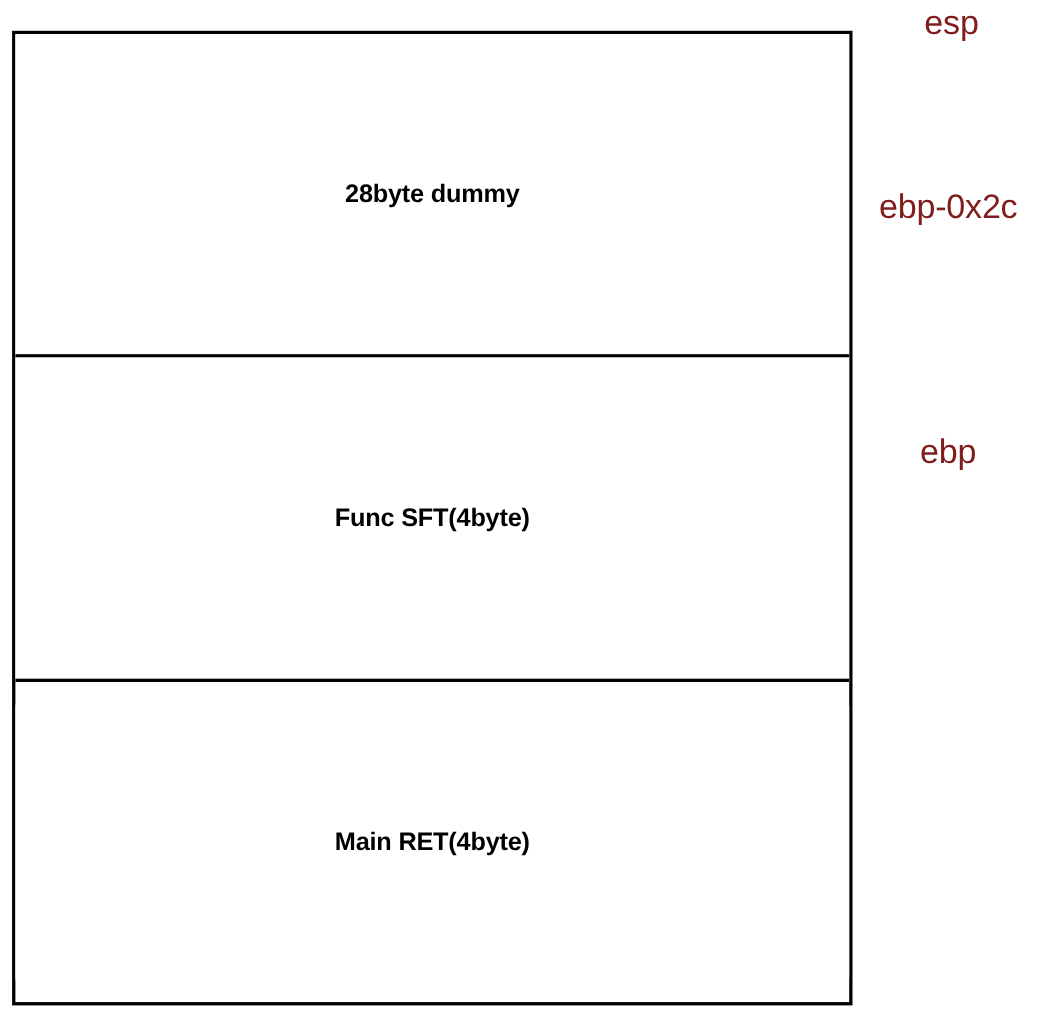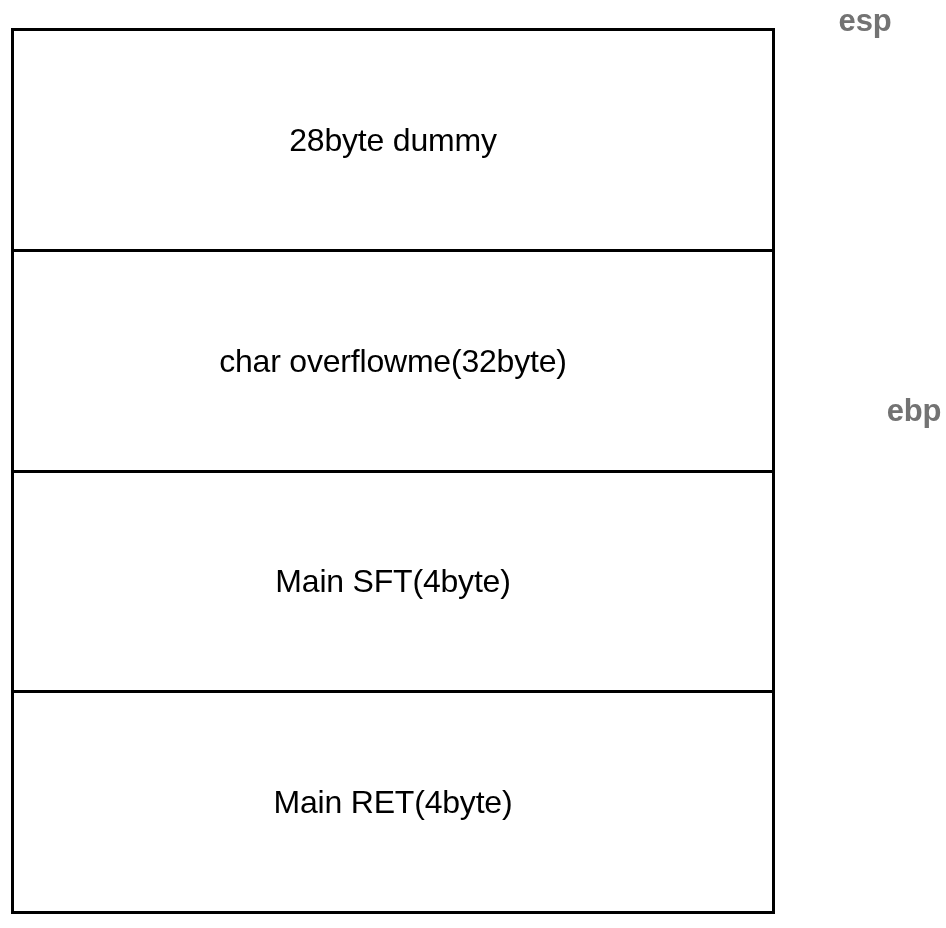--- a/index.html
+++ b/index.html
@@ -40,70 +40,68 @@
     display: flex;
     align-items: center;
     justify-content: center;
     background: #ffffff;
   }
   .stack-row:last-child {
     border-bottom: none;
     border-radius: 23px;
   }
   .stack-row-label {
-    font-size: 32px;
-    font-weight: normal;
+    font-size: 23px;
+    font-weight: bold;
     color: #000000;
     letter-spacing: -0.2px;
     white-space: nowrap;
     text-align: center;
     line-height: 1;
   }
 
   
   .annotation {
     position: absolute;
     font-size: 31px;
-    font-weight: bold;
-    color: #737373;
+    font-weight: normal;
+    color: #7f1d1d;
     white-space: nowrap;
     line-height: 1;
     text-align: center;
     transform: translate(-50%, -50%);
     letter-spacing: -0.2px;
   }
 </style>
 </head>
 <body>
 
 <div id="canvas">
 
   <div id="stack-table">
 
     <div class="stack-row">
       <span class="stack-row-label">28byte dummy</span>
     </div>
 
+
+
     <div class="stack-row">
-      <span class="stack-row-label">char overflowme(32byte)</span>
+      <span class="stack-row-label">Func SFT(4byte)</span>
     </div>
 
 
 
-
-
-    <div class="stack-row">
-      <span class="stack-row-label">Main SFT(4byte)</span>
-    </div>
 
     <div class="stack-row">
       <span class="stack-row-label">Main RET(4byte)</span>
     </div>
 
   </div>
 
   <div class="annotation" style="left: 865px; top: 20px;">esp</div>
 
+  <div class="annotation" style="left: 862px; top: 188px;">ebp-0x2c</div>
 
-  <div class="annotation" style="left: 914px; top: 410px;">ebp</div>
+  <div class="annotation" style="left: 862px; top: 410px;">ebp</div>
 
 
 </div>
 
 </body></html>

